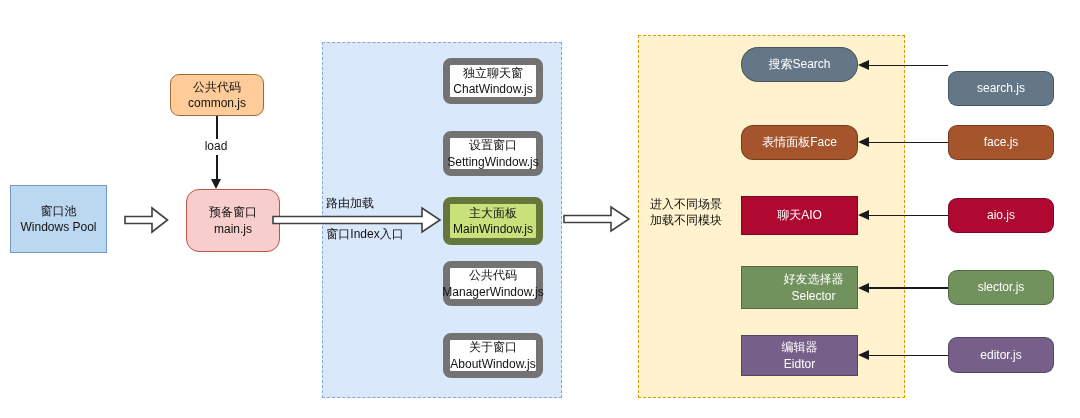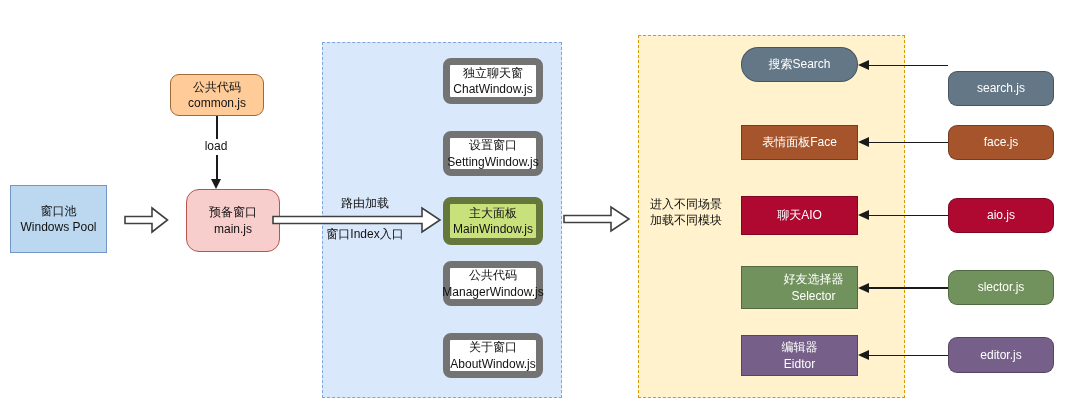--- a/index.html
+++ b/index.html
@@ -21,35 +21,35 @@
   
   .win{left:443px;width:100px;background:#fff;border:7px solid #737373;border-radius:8px;}
   .win.w0{top:58px;height:46px;}
   .win.w1{top:131px;height:45px;}
   .win.w2{top:197px;height:48px;background:#C9E17B;border-color:#66773C;}
   .win.w3{top:261px;height:45px;}
   .win.w4{top:333px;height:45px;}
   
   .mod{left:741px;width:117px;color:#fff;border:1px solid rgba(0,0,0,0.28);}
   .mod.m0{top:47px;height:35px;border-radius:17px;}
-  .mod.m1{top:125px;height:35px;}
+  .mod.m1{top:125px;height:35px;border-radius:12px;}
   .mod.m2{top:196px;height:39px;}
   .mod.m3{top:266px;height:43px;padding-left:28px;}
   .mod.m4{top:335px;height:41px;}
   
   .scr{left:948px;width:106px;color:#fff;border:1px solid rgba(0,0,0,0.28);border-radius:9px;}
   .scr.s0{top:48px;height:35px;}
   .scr.s1{top:125px;height:35px;}
   .scr.s2{top:198px;height:35px;}
   .scr.s3{top:270px;height:35px;}
   .scr.s4{top:337px;height:36px;}
   
   .lbl{position:absolute;text-align:center;line-height:1.3;}
   .load-lbl{left:194px;top:139px;width:44px;background:#fff;}
-  .route-top{left:295px;top:196px;width:140px;}
+  .route-top{left:280px;top:196px;width:140px;}
   .route-bottom{left:295px;top:227px;width:140px;}
   .scene-lbl{left:640px;top:197px;width:92px;}
   
   .vline{position:absolute;left:216px;top:116px;width:1.5px;height:63px;background:#1a1a1a;}
   .vhead{position:absolute;left:211px;top:179px;width:0;height:0;
     border-left:5.5px solid transparent;border-right:5.5px solid transparent;border-top:10px solid #1a1a1a;}
   
   .harrow{position:absolute;left:858px;width:90px;height:12px;}
   .harrow::before{content:"";position:absolute;left:9px;right:0;top:5.25px;height:1.5px;background:#1a1a1a;}
   .harrow::after{content:"";position:absolute;left:0;top:0.5px;width:0;height:0;

